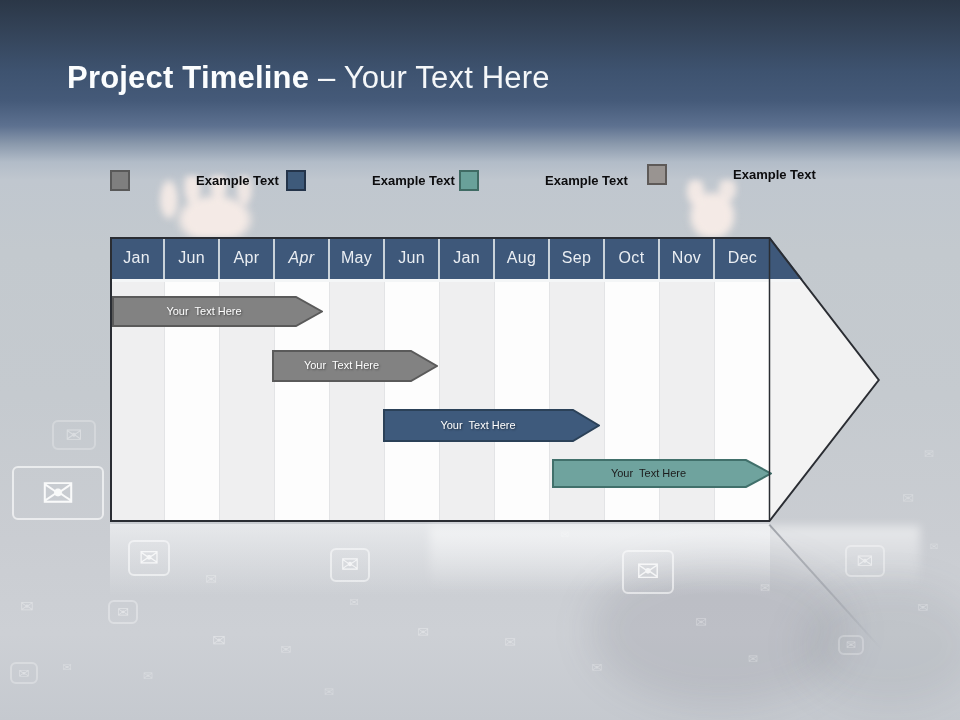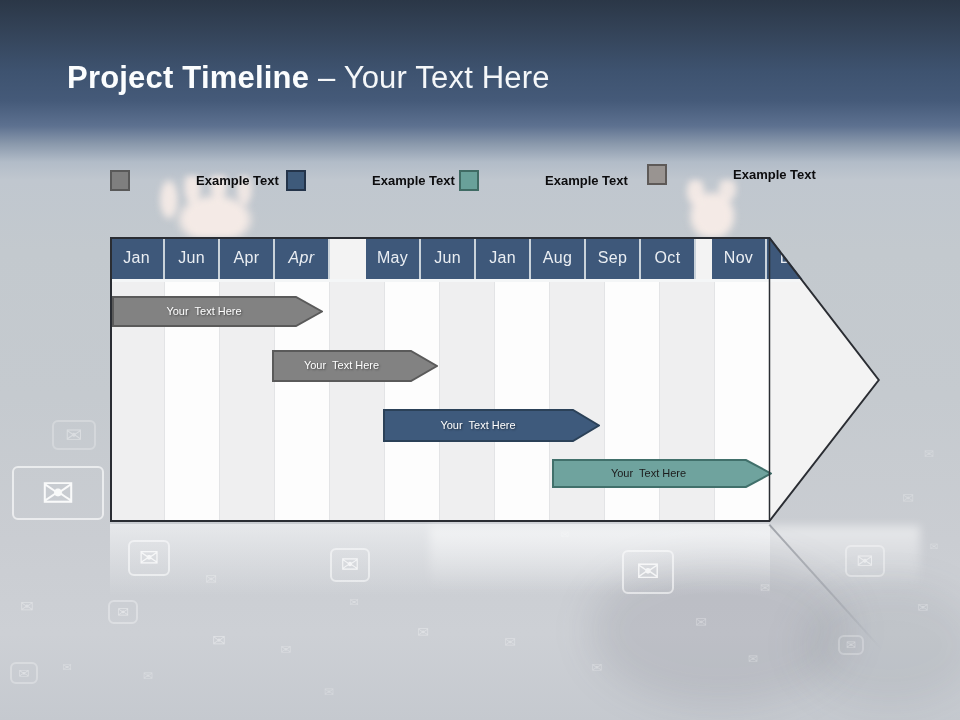--- a/index.html
+++ b/index.html
@@ -164,39 +164,39 @@
           </div>
         <div class="cell" style="background-color: rgb(62, 88, 122);">
             <span class="month">Jun</span>
           </div>
         <div class="cell" style="background-color: rgb(62, 88, 122);">
             <span class="month">Apr</span>
           </div>
         <div class="cell" style="background-color: rgb(62, 88, 122); font-style: italic;">
             <span class="month">Apr</span>
           </div>
-        <div class="cell" style="background-color: rgb(62, 88, 122); margin-left: 36px;">
+        <div class="cell" style="background-color: rgb(62, 88, 122);">
             <span class="month">May</span>
           </div>
         <div class="cell" style="background-color: rgb(62, 88, 122);">
             <span class="month">Jun</span>
           </div>
         <div class="cell" style="background-color: rgb(62, 88, 122);">
             <span class="month">Jan</span>
           </div>
         <div class="cell" style="background-color: rgb(62, 88, 122); text-align: right;">
             <span class="month">Aug</span>
           </div>
         <div class="cell" style="background-color: rgb(62, 88, 122);">
             <span class="month">Sep</span>
           </div>
         <div class="cell" style="background-color: rgb(62, 88, 122);">
             <span class="month">Oct</span>
           </div>
-        <div class="cell" style="background-color: rgb(62, 88, 122); margin-left: 16px;">
+        <div class="cell" style="background-color: rgb(62, 88, 122);">
             <span class="month">Nov</span>
           </div>
         <div class="cell" style="background-color: rgb(62, 88, 122); text-align: center;">
             <span class="month">Dec</span>
           </div>
         <div class="cell filler" style="background-color: rgb(62, 88, 122);"></div>
       </div>
 
       <div class="bar" style="left:2px;top:59px;width:211px;height:31px;">
         <svg width="211" height="31">

